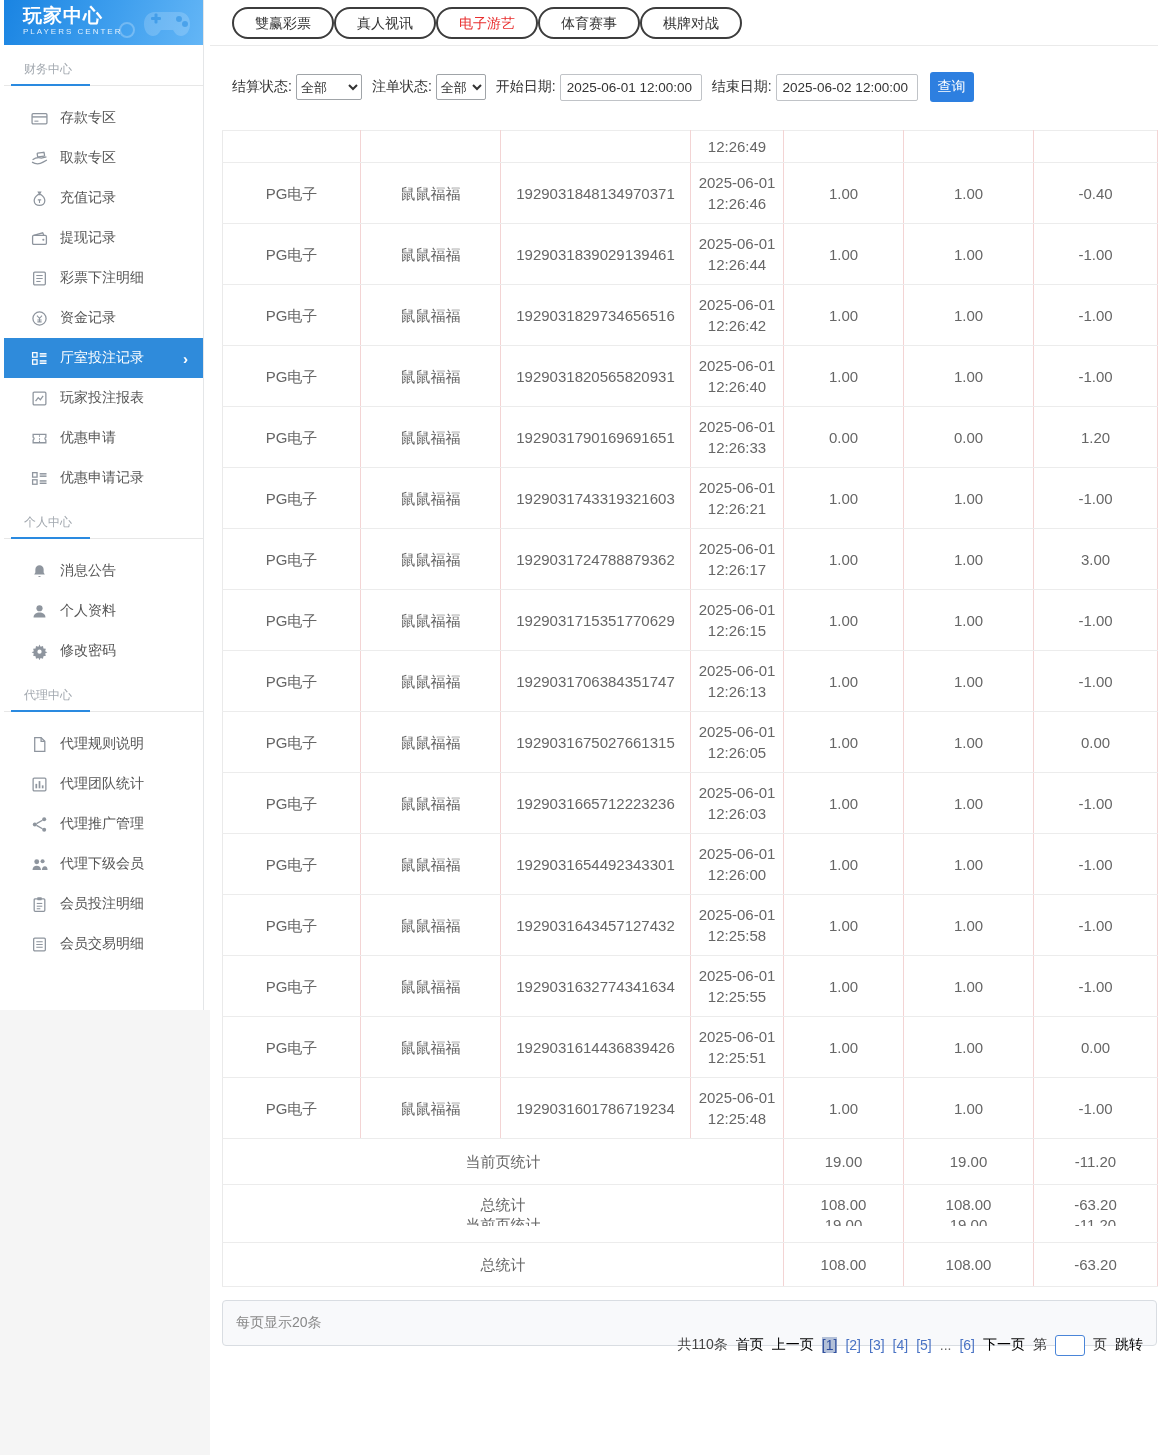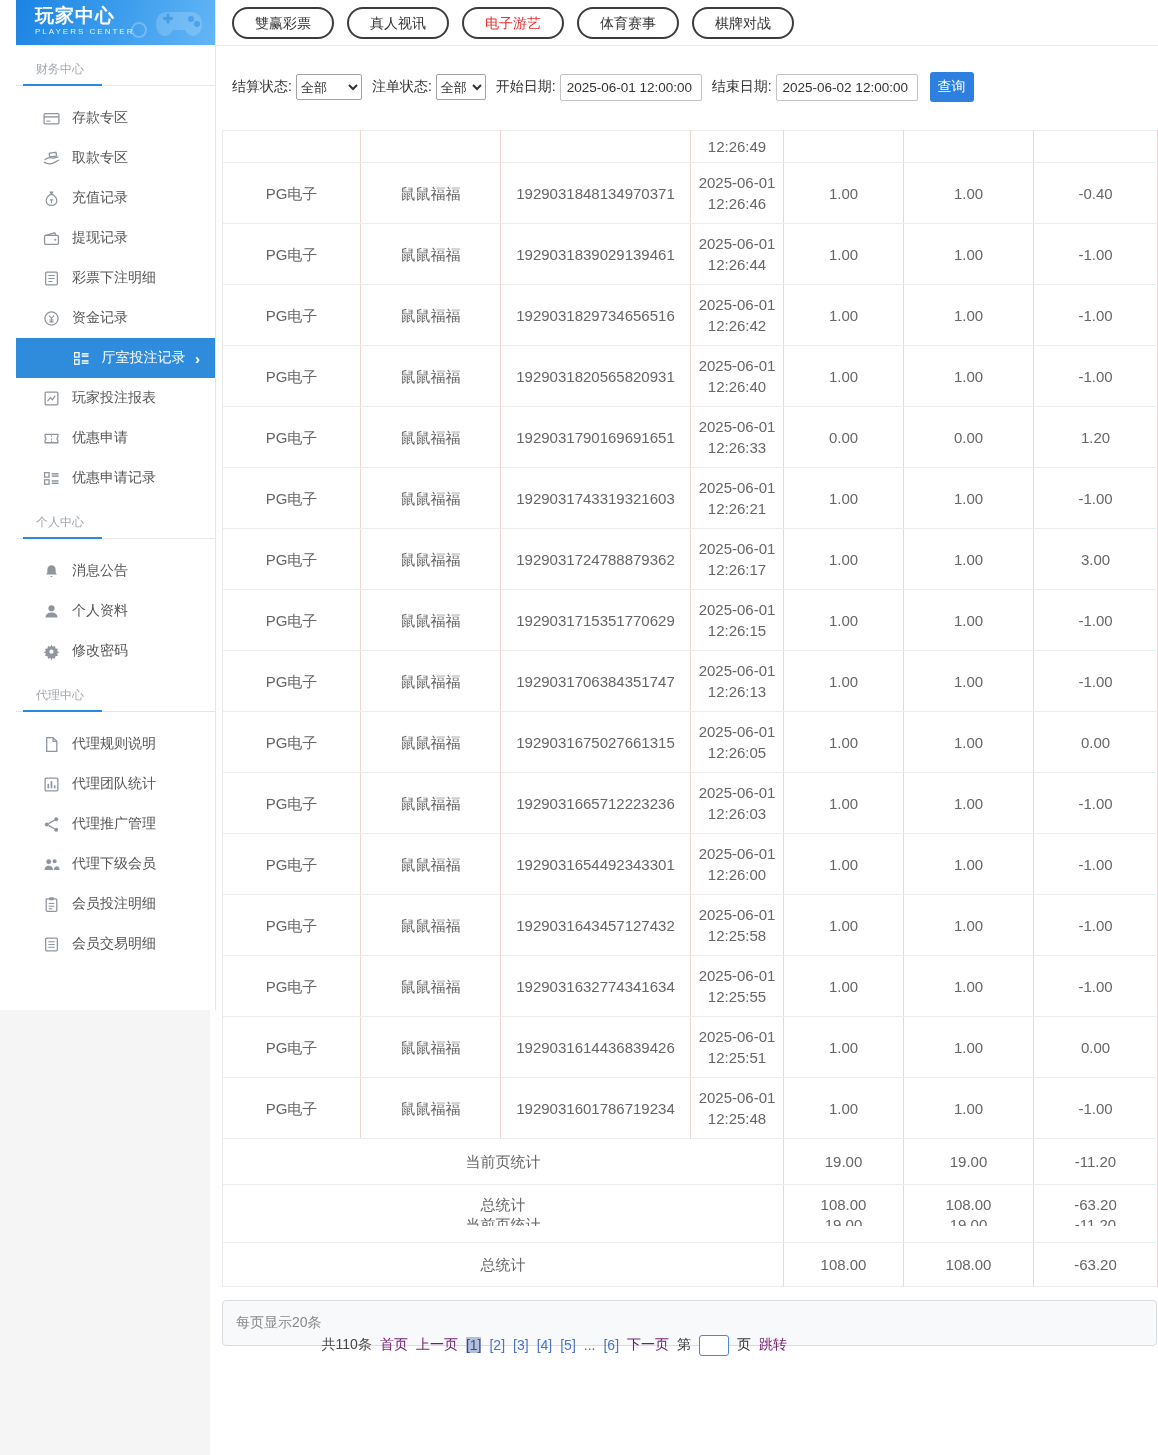--- a/index.html
+++ b/index.html
@@ -2,43 +2,43 @@
 <html><head>
 <meta charset="utf-8">
 <style>
   * { box-sizing: border-box; margin: 0; padding: 0; }
   html,body { width:1158px; height:1455px; }
   body {
     font-family: "Liberation Sans", "DejaVu Sans", sans-serif;
     background:#fff; color:#333; position:relative; overflow:hidden;
   }
   
-  .sidebar { position:absolute; left:16px; top:0; width:200px; height:1010px;
+  .sidebar { position:absolute; left:4px; top:0; width:200px; height:1010px;
     background:#fff; border-right:1px solid #e4e6e8; z-index:2; }
   .sidebar-bottom { position:absolute; left:0; top:1010px; width:210px; height:445px; background:#f5f5f5; }
   .banner { height:45px; background:linear-gradient(110deg,#1a84e2 0%,#3f9fee 55%,#64b6f6 100%);
     position:relative; padding:5px 0 0 19px; overflow:hidden; }
   .banner-title { color:#fff; font-size:19px; font-weight:bold; letter-spacing:1px; line-height:22px; }
   .banner-sub { color:rgba(255,255,255,.85); font-size:8px; letter-spacing:2px; line-height:10px; }
   .banner-pad { position:absolute; right:10px; top:4px; opacity:.35; }
   .banner-dot { position:absolute; right:68px; top:22px; width:16px; height:16px; border:2px solid rgba(255,255,255,.25); border-radius:50%; }
   .sec-title { padding:16px 0 7px 20px; font-size:12px; color:#a2a8af; }
   .sec-divider { height:1px; background:#e7e7e7; position:relative; }
   .sec-divider .blue { position:absolute; left:7px; top:-1px; width:79px; height:2px; background:#2a8ae0; }
   .side-item { height:40px; display:flex; align-items:center; padding-left:27px; cursor:pointer;
     font-size:14px; color:#555; position:relative; }
   .side-item .ic { width:17px; height:17px; color:#8e959e; margin-right:12px; display:inline-flex; }
   .side-item.first { margin-top:12px; }
-  .side-item.active { background:#2f8bdb; color:#fff;justify-content:center; }
+  .side-item.active { background:#2f8bdb; color:#fff; }
   .side-item.active .ic { color:#fff; }
   .side-item .chev { position:absolute; right:15px; color:#fff; font-size:15px; font-weight:bold; }
   
   .main { margin-left:210px; width:948px; }
   .tabs-bar { height:46px; border-bottom:1px solid #eaeaea; display:flex; align-items:center;
-    gap:13px; padding-left:22px; background:#fff; }
+    padding-left:22px; background:#fff; }
   .tab-pill { border:2px solid #3c3c3c; border-radius:17px; padding:6px 21px; font-size:14px;
     color:#333; background:#fff; cursor:pointer; line-height:16px; }
   .tab-pill.active { color:#e82e2e; }
   .filter-bar { display:flex; align-items:center; margin:26px 0 0 12px; font-size:14px; color:#333; }
   .flabel { margin:0 4px 0 10px; white-space:nowrap; }
   .flabel.first { margin-left:10px; }
   .fselect { height:26px; border:1px solid #a0a4a8; border-radius:2px; font-size:13px; color:#333;
     background:#fff; font-family:inherit; }
   .w66 { width:66px; } .w50 { width:50px; }
   .finput { width:142px; height:27px; border:1px solid #c0c3c7; border-radius:2px; font-size:13.5px;
@@ -54,25 +54,25 @@
   .bet-table td:last-child { border-right:none; }
   tr.data-row { height:61px; }
   tr.partial-row { height:32px; }
   tr.sum-row-a { height:46px; } tr.sum-row-b { height:58px; } tr.sum-row-c { height:44px; }
   tr.sum-row-b td { vertical-align:top; padding-top:9px; }
   .sum-clip { height:11px; overflow:hidden; }
   .sum-clip .l2 { line-height:20px; }
   
   .pagination { margin:13px 0 0 12px; width:935px; height:46px; background:#f8f9fb;
     border:1px solid #d9dde2; border-radius:4px; display:flex; align-items:center;
-    padding:0 13px; font-size:14px; }
+    justify-content:space-between; padding:0 13px; font-size:14px; }
   .per-page { color:#888; }
   .pager { display:flex; align-items:center; gap:8px;margin-top:44px; }
   .pager .total { color:#444; }
-  .plink { color:#701a75; cursor:pointer; text-decoration:none; white-space:nowrap; }
+  .plink { color:#000000; cursor:pointer; text-decoration:none; white-space:nowrap; }
   .pnum { color:#4a73c4; cursor:pointer; }
   .pnum.active { background:#b3c0d8; color:#2f4f9e; }
   .pellipsis { color:#666; }
   .jump-label { color:#333; }
   .jump-input { width:30px; height:21px; border:1px solid #4a85d8; border-radius:3px; background:#fff; }
 </style>
 </head>
 <body>
 
 <div class="sidebar">

